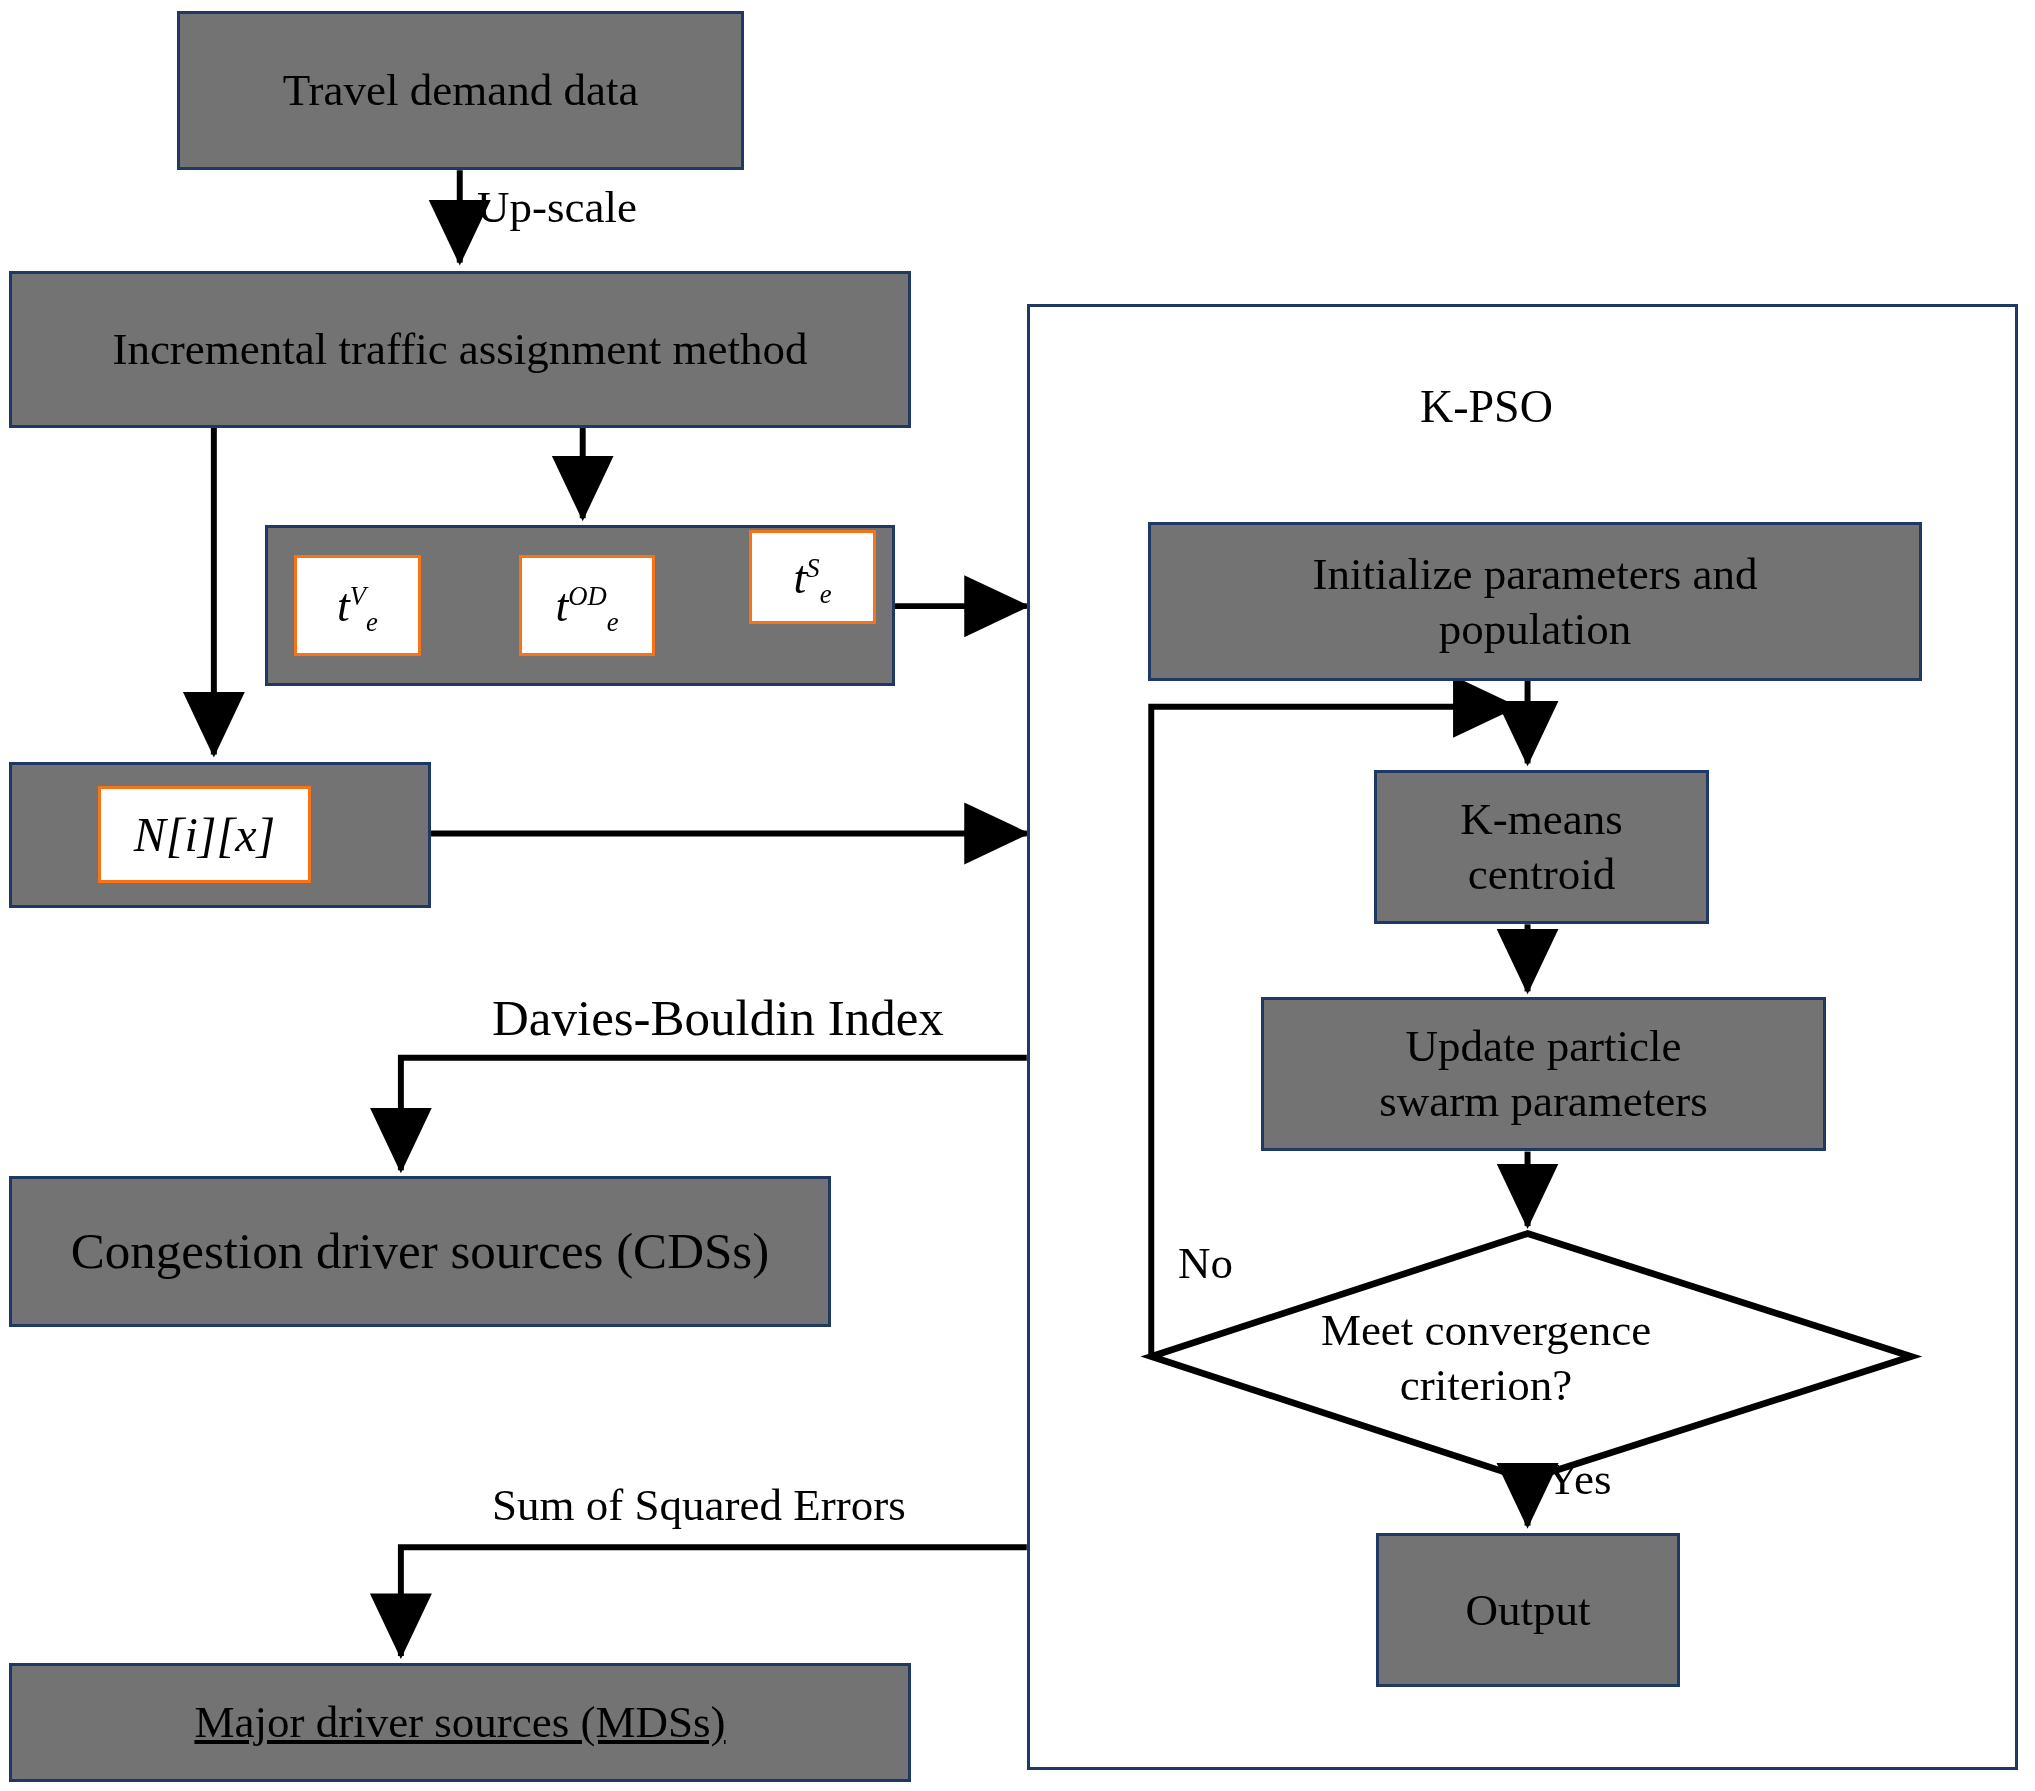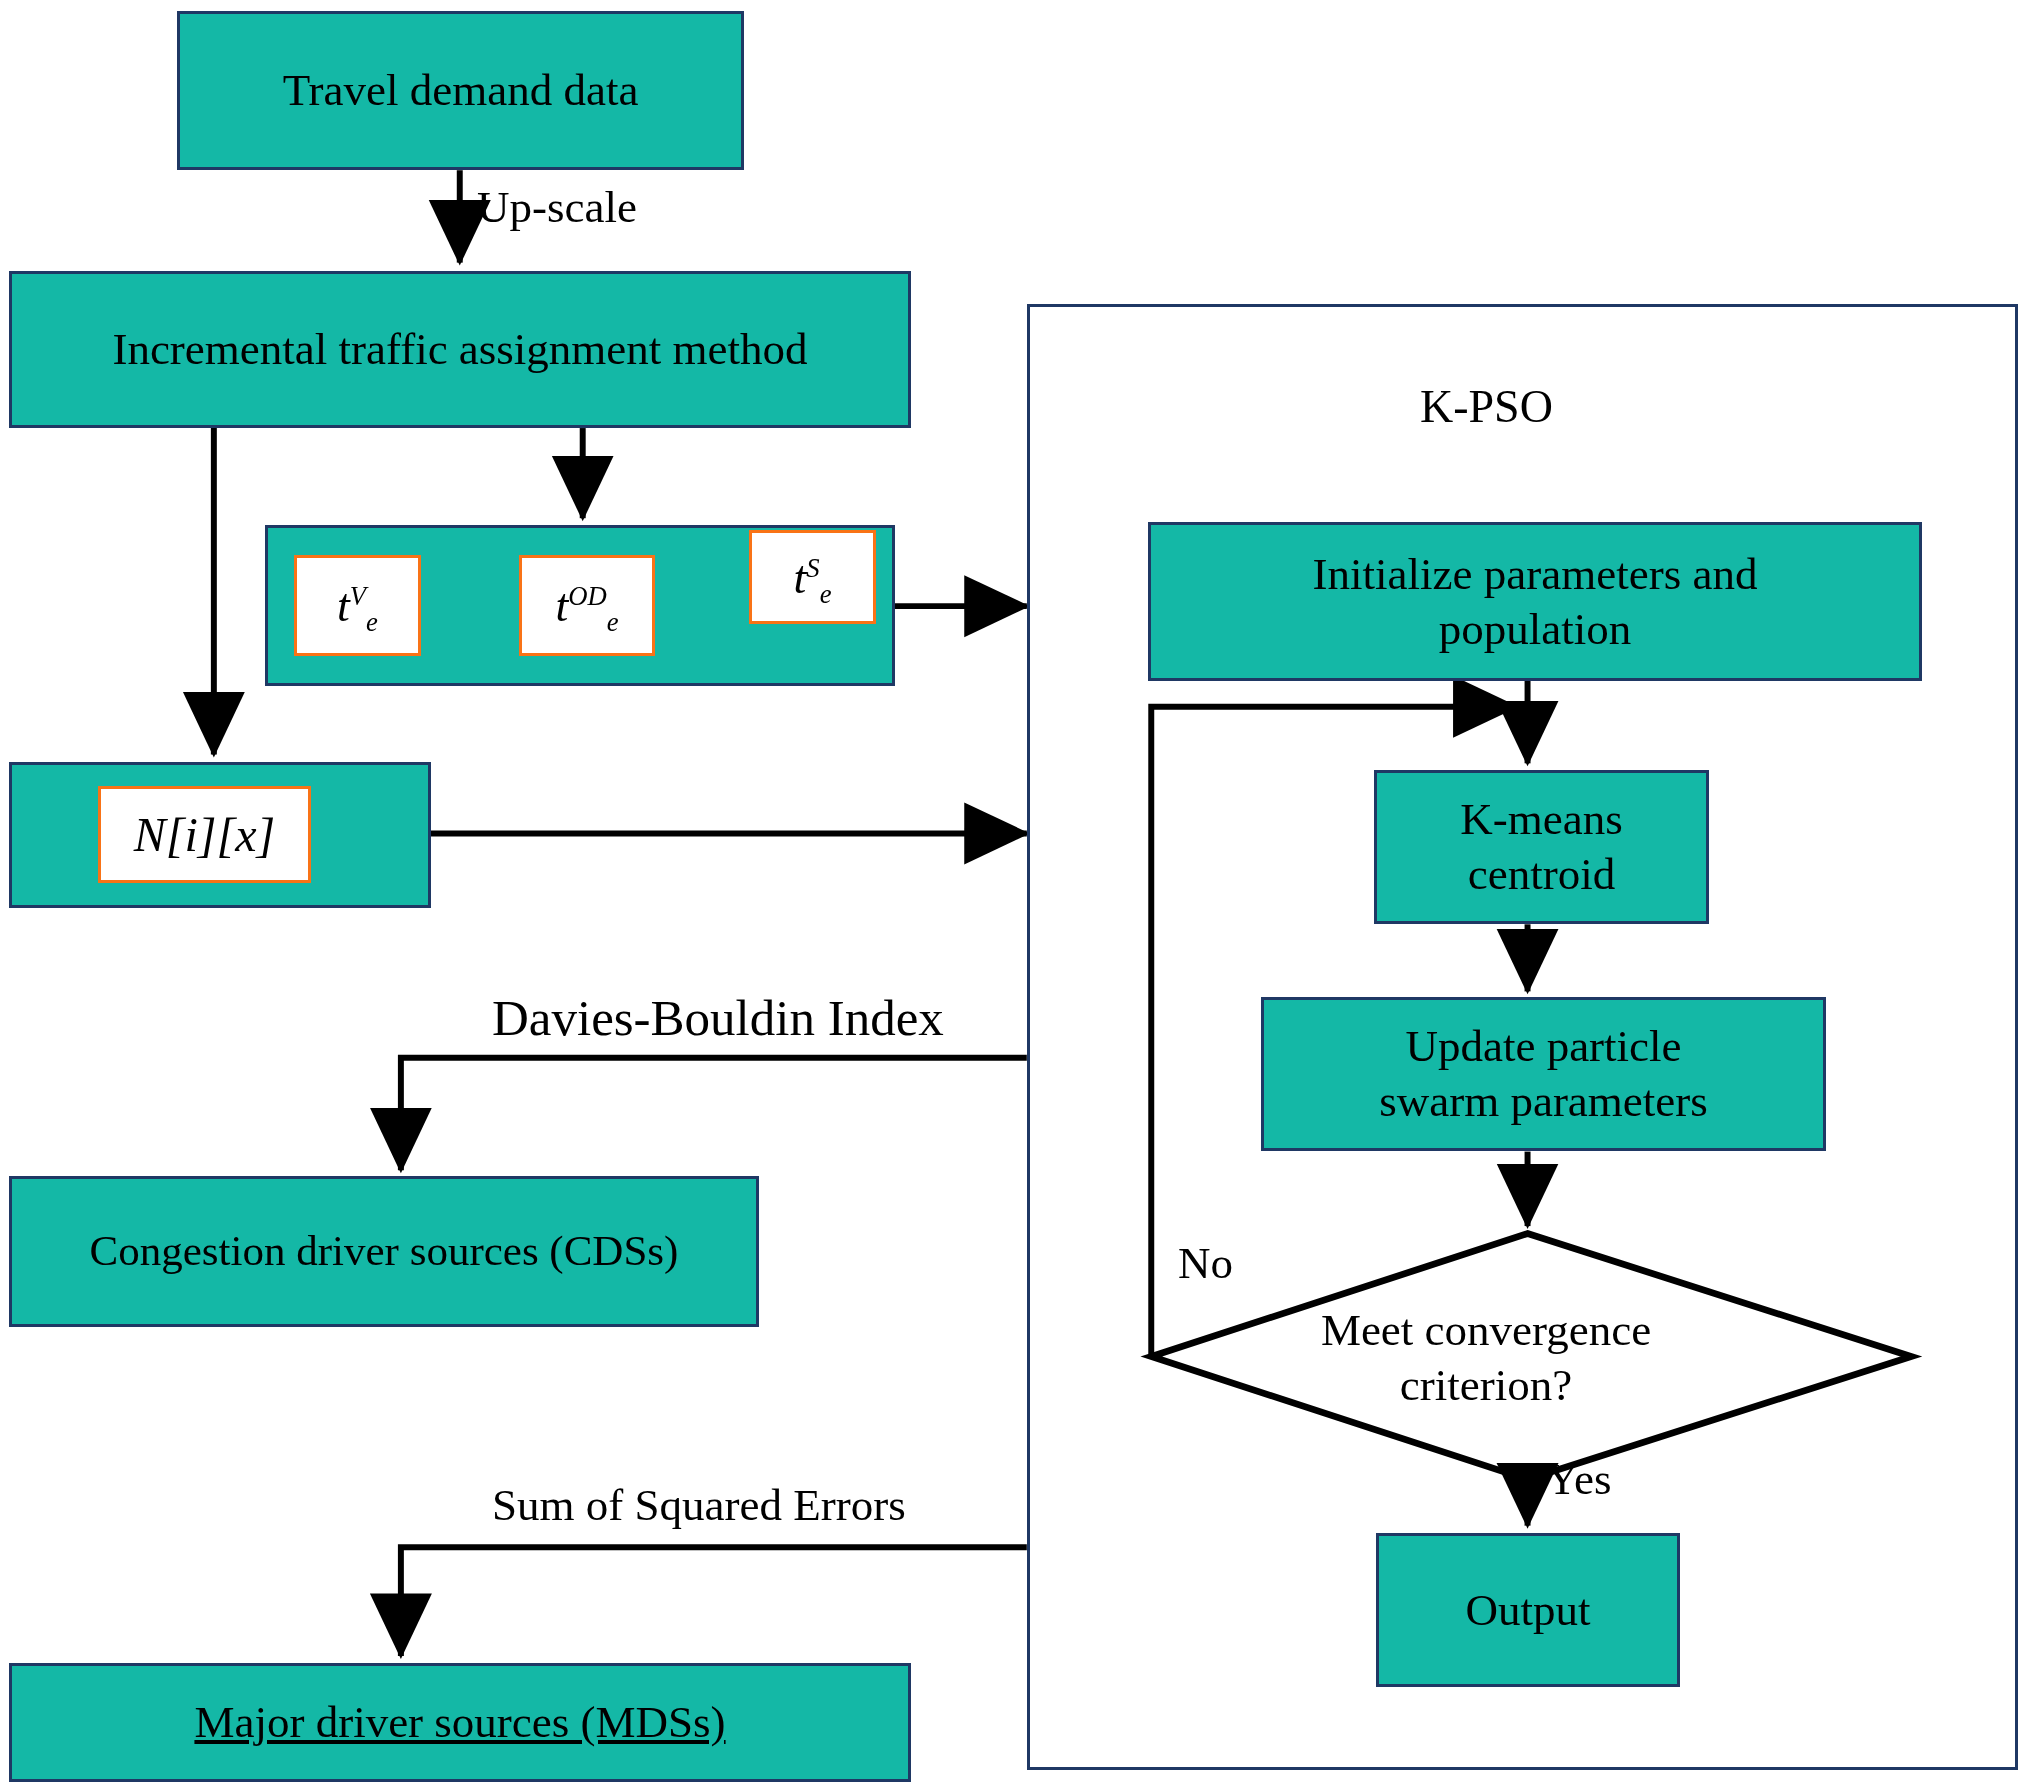--- a/index.html
+++ b/index.html
@@ -7,21 +7,21 @@
     position:relative;
     width:2035px;height:1792px;
     background:#ffffff;
     font-family:"Liberation Serif","DejaVu Serif",serif;
     overflow:hidden;
   }
   svg.layer{position:absolute;left:0;top:0;width:2035px;height:1792px;}
   .node{
     position:absolute;
     box-sizing:border-box;
-    background:#14b8a6;
+    background:#737373;
     border:3.7px solid #1F3864;
     display:flex;align-items:center;justify-content:center;
     text-align:center;
     color:#000000;
     line-height:1.22;
     white-space:pre-line;
   }
   .node.thin{border-width:3px;}
   .panel{
     position:absolute;
@@ -119,21 +119,21 @@
   </div>
   <div class="mathbox" style="left:749px;top:530px;width:127px;height:94px;font-size:46px;">
     <span><i>t</i><sup>S</sup><sub>e</sub></span>
   </div>
 
   <div class="node" style="left:9px;top:762px;width:422px;height:146px;"></div>
   <div class="mathbox" style="left:98px;top:786px;width:213px;height:97px;font-size:48px;">N[i][x]</div>
 
   <div class="freetext" style="left:492px;top:989px;font-size:51px;">Davies-Bouldin Index</div>
 
-  <div class="node" style="left:9px;top:1176px;width:750px;height:151px;font-size:43px;">Congestion driver sources (CDSs)</div>
+  <div class="node" style="left:9px;top:1176px;width:822px;height:151px;font-size:51px;">Congestion driver sources (CDSs)</div>
 
   <div class="freetext" style="left:492px;top:1479px;font-size:45px;">Sum of Squared Errors</div>
 
   <div class="node" style="left:9px;top:1663px;width:902px;height:119px;font-size:45px;text-decoration:underline;">Major driver sources (MDSs)</div>
 
   <div class="node thin" style="left:1148px;top:522px;width:774px;height:159px;font-size:45px;">Initialize parameters and
 population</div>
 
   <div class="node thin" style="left:1374px;top:770px;width:335px;height:154px;font-size:45px;">K-means
 centroid</div>

